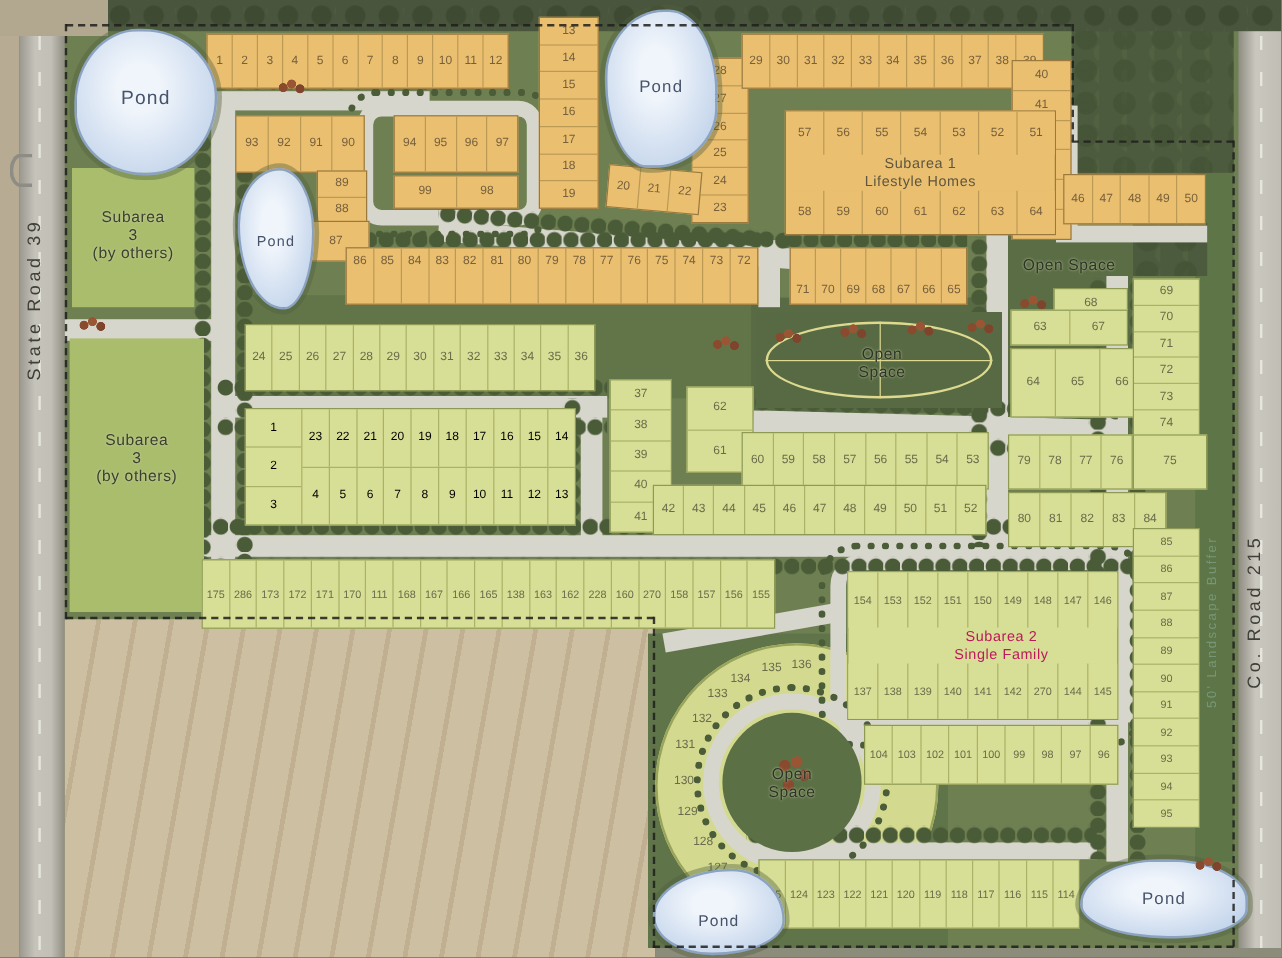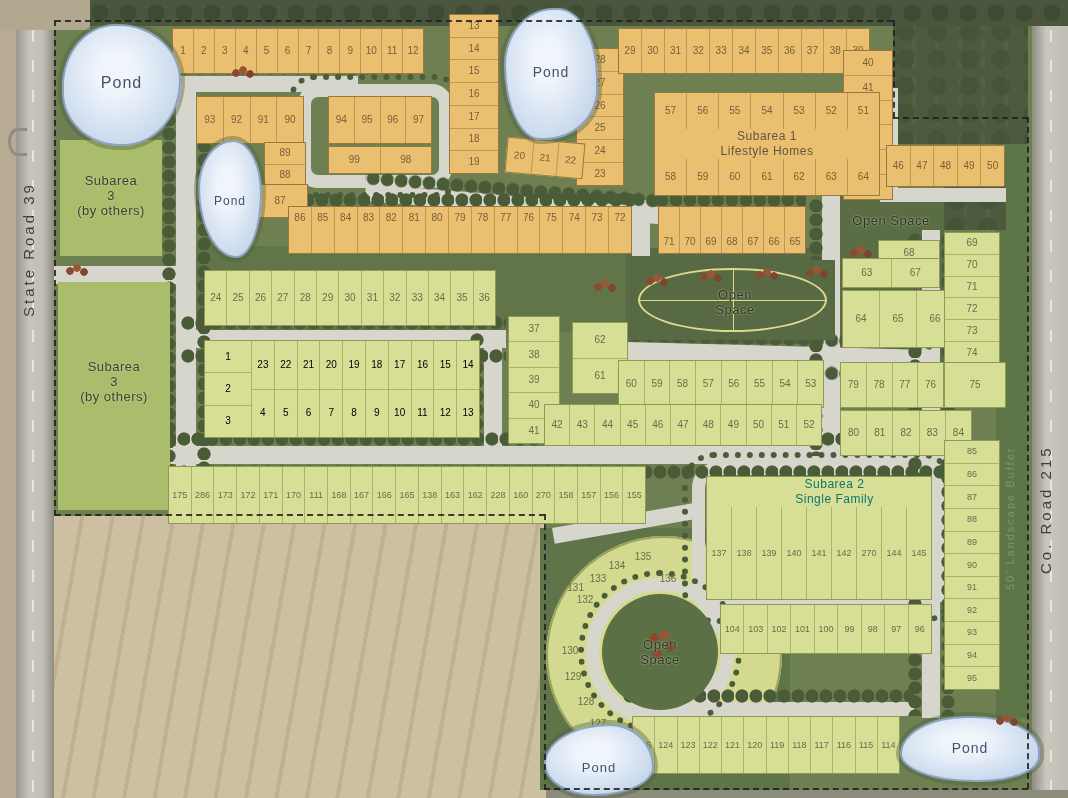--- a/index.html
+++ b/index.html
@@ -43,21 +43,21 @@
   .gg.v .lot{border-right:none;border-bottom:1px solid #aab267;}
   .lot{flex:1;display:flex;align-items:center;justify-content:center;font-size:10px;line-height:1;}
   .grp .lot:last-child{border-right:none;border-bottom:none;}
   .s .lot{font-size:9px;}
   .ta .lot{align-items:flex-start;padding-top:6px;}
   .ba .lot{align-items:flex-end;padding-bottom:6px;}
   
   .subblk{position:absolute;box-sizing:border-box;z-index:5;display:flex;flex-direction:column;}
   .subblk .r{display:flex;flex:1;}
   .subblk .cap{text-align:center;font-size:12px;color:#5e5640;line-height:1.25;letter-spacing:.5px;}
-  .sub2 .cap{color:#0f766e;margin-left:31px;}
+  .sub2 .cap{color:#be185d;margin-left:31px;}
   
   .bl{position:absolute;display:flex;box-sizing:border-box;z-index:5;background:#d7de95;border:1px solid #8e9a54;}
   .bl-col{width:46px;display:flex;flex-direction:column;border-right:1px solid #aab267;}
   .bl-col .lot{border-bottom:1px solid #aab267;}
   .bl-col .lot:last-child{border-bottom:none;}
   .bl-rows{flex:1;display:flex;flex-direction:column;}
   .bl-rows .r{flex:1;display:flex;}
   .bl-rows .r:first-child{border-bottom:1px solid #aab267;}
   .bl-rows .lot{border-right:1px solid #aab267;}
   .bl-rows .lot:last-child{border-right:none;}
@@ -395,20 +395,31 @@
       <span class="lot">228</span>
       <span class="lot">160</span>
       <span class="lot">270</span>
       <span class="lot">158</span>
       <span class="lot">157</span>
       <span class="lot">156</span>
       <span class="lot">155</span>
     </div>
 
   <div class="subblk gg sub2" style="left:706px;top:476px;width:226px;height:124px;background:#d7de95;border:1px solid #8e9a54;">
+    <div class="r grp gg s" style="position:static;border:none;">
+        <span class="lot">154</span>
+        <span class="lot">153</span>
+        <span class="lot">152</span>
+        <span class="lot">151</span>
+        <span class="lot">150</span>
+        <span class="lot">149</span>
+        <span class="lot">148</span>
+        <span class="lot">147</span>
+        <span class="lot">146</span>
+      </div>
     <div class="cap">Subarea 2</div>
     <div class="cap">Single Family</div>
     <div class="r grp gg s" style="position:static;border:none;">
         <span class="lot">137</span>
         <span class="lot">138</span>
         <span class="lot">139</span>
         <span class="lot">140</span>
         <span class="lot">141</span>
         <span class="lot">142</span>
         <span class="lot">270</span>
@@ -486,26 +497,26 @@
       <span class="lot">121</span>
       <span class="lot">120</span>
       <span class="lot">119</span>
       <span class="lot">118</span>
       <span class="lot">117</span>
       <span class="lot">116</span>
       <span class="lot">115</span>
       <span class="lot">114</span>
     </div>
 
-  <span class="arcn" style="left:655px;top:549px;margin-top:24px;">136</span>
+  <span class="arcn" style="left:655px;top:549px;">136</span>
   <span class="arcn" style="left:630px;top:551px;">135</span>
   <span class="arcn" style="left:604px;top:560px;">134</span>
   <span class="arcn" style="left:585px;top:573px;">133</span>
   <span class="arcn" style="left:572px;top:594px;">132</span>
-  <span class="arcn" style="left:558px;top:582px;text-align:right;">131</span>
+  <span class="arcn" style="left:558px;top:615px;">131</span>
   <span class="arcn" style="left:557px;top:645px;">130</span>
   <span class="arcn" style="left:560px;top:671px;">129</span>
   <span class="arcn" style="left:573px;top:696px;">128</span>
   <span class="arcn" style="left:585px;top:718px;">127</span>
   <span class="arcn" style="left:607px;top:733px;">126</span>
 
   <div class="os-oval" style="left:630px;top:260px;width:205px;height:80px;">
     <div class="os-ellipse" style="left:8px;top:8px;right:8px;bottom:8px;"></div>
     <div class="os-cross-h" style="left:8px;right:8px;top:50%;"></div>
     <div class="os-cross-v" style="top:8px;bottom:8px;left:50%;"></div>

